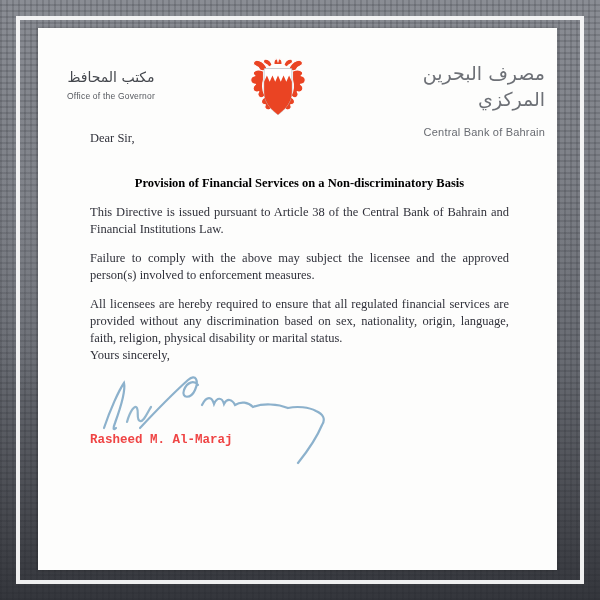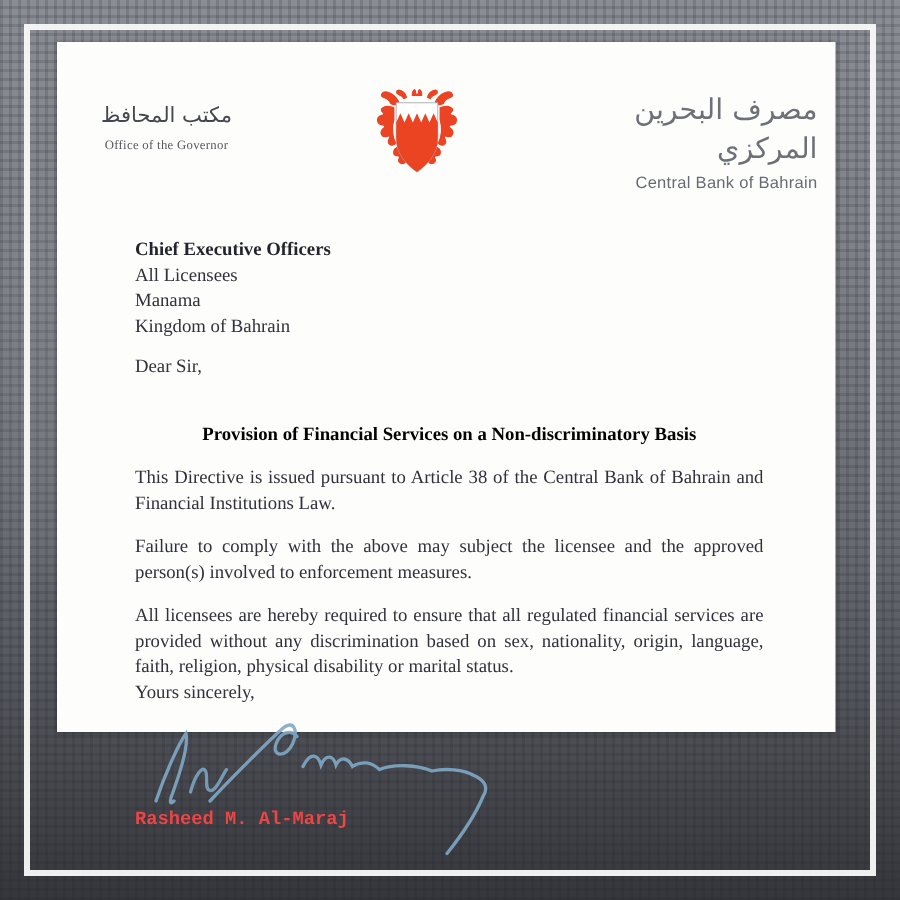--- a/index.html
+++ b/index.html
@@ -10,42 +10,42 @@
       radial-gradient(ellipse 430px 310px at 44% 42%, rgba(165,168,175,0.55), rgba(165,168,175,0) 72%),
       repeating-linear-gradient(0deg, rgba(35,37,43,0.16) 0 2px, rgba(0,0,0,0) 2px 6px),
       repeating-linear-gradient(90deg, rgba(35,37,43,0.16) 0 2px, rgba(0,0,0,0) 2px 6px),
       linear-gradient(180deg, #8a8d94 0%, #7e8188 28%, #686b72 60%, #44464c 88%, #34363c 100%);
   }
   .frame-line{
     position:absolute;left:16px;top:16px;right:16px;bottom:16px;
     border:4px solid rgba(250,250,250,0.95);
   }
   .page{
-    position:absolute;left:38px;top:28px;width:519px;height:460px;
+    position:absolute;left:38px;top:28px;width:519px;height:542px;
     background:#fdfdfc;box-shadow:0 0 3px rgba(0,0,0,0.3);
   }
   .header{
     display:flex;justify-content:space-between;align-items:flex-start;
     padding:24px 12px 0 14px;height:68px;
   }
   .h-left{text-align:center;margin-top:16px;width:118px;}
   .h-left .arabic{
     font-family:"DejaVu Sans",sans-serif;font-size:14px;color:#44474d;line-height:18px;
   }
   .h-left .caption{
-    margin-top:5px;font-family:Liberation Serif, serif;font-size:8.5px;
+    margin-top:5px;font-family:Liberation Sans, sans-serif;font-size:8.5px;
     color:#55585e;letter-spacing:0.2px;
   }
   .h-center{margin-top:2px;}
   .h-right{text-align:right;margin-top:8px;width:160px;}
   .h-right .arabic{
     font-family:"DejaVu Sans",sans-serif;font-size:19px;color:#6d7076;line-height:26px;
   }
   .h-right .caption{
-    margin-top:4px;font-family:"Liberation Sans",sans-serif;font-size:11px;
+    margin-top:14px;font-family:"Liberation Sans",sans-serif;font-size:11px;
     color:#686b71;letter-spacing:0.2px;
   }
   .body{
     padding:0 48px 0 52px;
     font-family:"Liberation Serif",serif;font-size:12.5px;line-height:17px;
     color:#30313a;
   }
   .recipient{margin-top:38px;}
   .recipient .line{display:block;}
   .recipient .line.bold{font-weight:bold;color:#24252c;}
@@ -94,26 +94,20 @@
       </div>
 
       <div class="h-right">
         <div class="arabic" dir="rtl">مصرف البحرين المركزي</div>
         <div class="caption">Central Bank of Bahrain</div>
       </div>
     </div>
 
     <div class="body">
 
-      <div class="recipient">
-        <span class="line bold">Chief Executive Officers</span>
-        <span class="line">All Licensees</span>
-        <span class="line">Manama</span>
-        <span class="line">Kingdom of Bahrain</span>
-      </div>
 
       <div class="salutation">Dear Sir,</div>
 
       <div class="subject">Provision of Financial Services on a Non-discriminatory Basis</div>
 
       <div class="para">This Directive is issued pursuant to Article 38 of the Central Bank of Bahrain and Financial Institutions Law.</div>
       <div class="para">Failure to comply with the above may subject the licensee and the approved person(s) involved to enforcement measures.</div>
       <div class="para">All licensees are hereby required to ensure that all regulated financial services are provided without any discrimination based on sex, nationality, origin, language, faith, religion, physical disability or marital status.</div>
 
       <div class="closing">Yours sincerely,</div>

